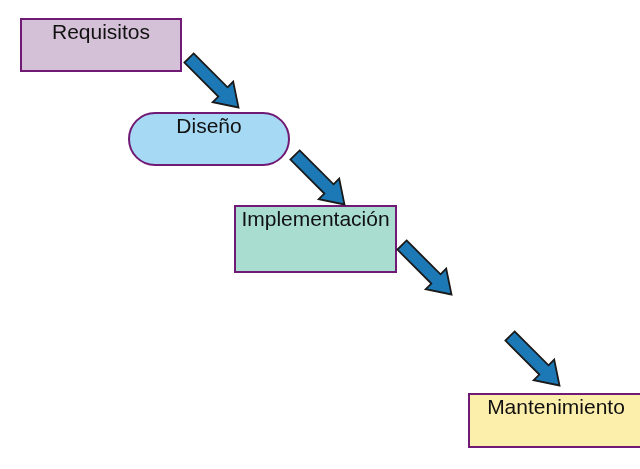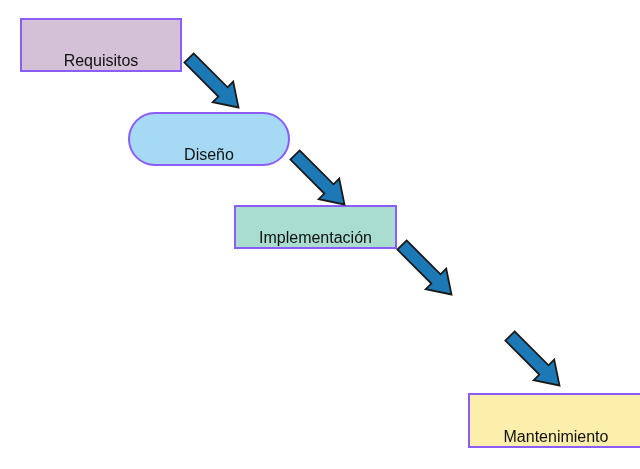--- a/index.html
+++ b/index.html
@@ -11,31 +11,31 @@
     position: relative;
     width: 640px;
     height: 469px;
     background: #ffffff;
     font-family: "Liberation Sans", sans-serif;
     overflow: hidden;
   }
   .step-box {
     position: absolute;
     box-sizing: border-box;
-    border: 2px solid #8b5cf6;
+    border: 2px solid #701a75;
     display: flex;
-    align-items: flex-end;
+    align-items: flex-start;
     justify-content: center;
-    font-size: 16px;
+    font-size: 21px;
     color: #111111;
     white-space: nowrap;
   }
   .pos-0 { left: 20px;  top: 18px;  width: 162px; height: 54px; }
   .pos-1 { left: 128px; top: 112px; width: 162px; height: 54px; }
-  .pos-2 { left: 234px; top: 205px; width: 163px; height: 44px; }
+  .pos-2 { left: 234px; top: 205px; width: 163px; height: 68px; }
   .pos-3 { left: 342px; top: 300px; width: 164px; height: 56px; }
   .pos-4 { left: 468px; top: 393px; width: 176px; height: 55px; }
   .arrows-layer {
     position: absolute;
     left: 0;
     top: 0;
     width: 640px;
     height: 469px;
     pointer-events: none;
   }

